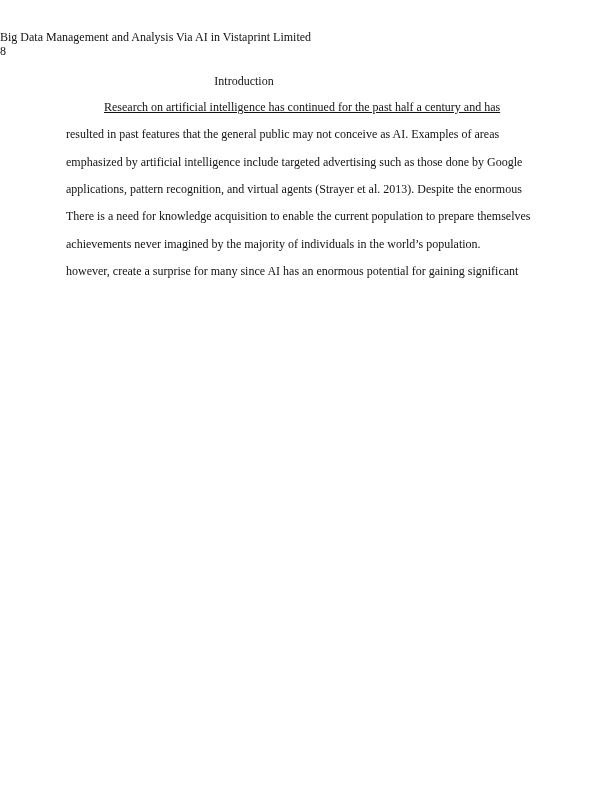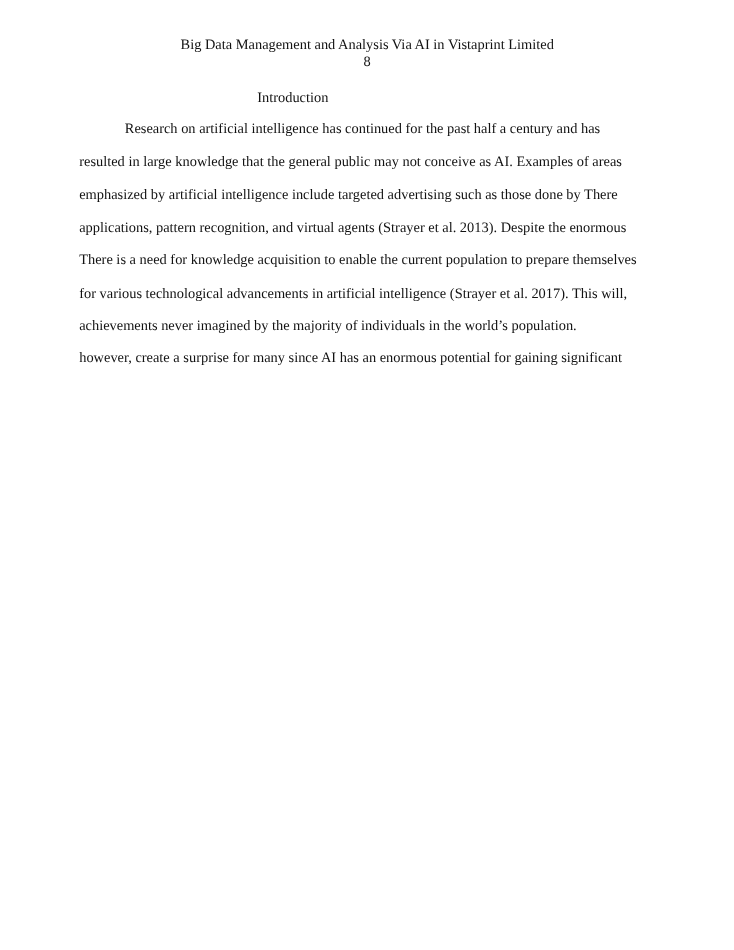--- a/index.html
+++ b/index.html
@@ -16,21 +16,21 @@
     font-family: "Liberation Serif", "DejaVu Serif", serif;
     font-size: 12px;
     color: #121212;
     -webkit-font-smoothing: antialiased;
   }
   .doc-header {
     position: absolute;
     top: 31px;
     left: 0;
     width: 612px;
-    text-align: center;
+    text-align: left;
     line-height: 13.7px;
   }
   .doc-heading {
     position: absolute;
     top: 74px;
     left: 0;
     width: 488px;
     text-align: center;
     line-height: 14px;
     font-weight: normal;
@@ -41,38 +41,38 @@
     left: 66px;
     width: 500px;
     line-height: 27.33px;
   }
   .doc-line {
     white-space: pre;
     height: 27.33px;
   }
   .doc-line.first-line {
     padding-left: 38px;
+    text-decoration: underline;
   }
 </style>
 </head>
 <body>
 
 <div class="doc-page">
 
   <div class="doc-header">
     <div>Big Data Management and Analysis Via AI in Vistaprint Limited</div>
     <div>8</div>
   </div>
 
   <div class="doc-heading">Introduction</div>
 
   <div class="doc-body">
     <div class="doc-line first-line">Research on artificial intelligence has continued for the past half a century and has</div>
-    <div class="doc-line">resulted in large knowledge that the general public may not conceive as AI. Examples of areas</div>
-    <div class="doc-line">emphasized by artificial intelligence include targeted advertising such as those done by There</div>
+    <div class="doc-line">resulted in past features that the general public may not conceive as AI. Examples of areas</div>
+    <div class="doc-line">emphasized by artificial intelligence include targeted advertising such as those done by Google</div>
     <div class="doc-line">applications, pattern recognition, and virtual agents (Strayer et al. 2013). Despite the enormous</div>
     <div class="doc-line">There is a need for knowledge acquisition to enable the current population to prepare themselves</div>
-    <div class="doc-line">for various technological advancements in artificial intelligence (Strayer et al. 2017). This will,</div>
     <div class="doc-line">achievements never imagined by the majority of individuals in the world’s population.</div>
     <div class="doc-line">however, create a surprise for many since AI has an enormous potential for gaining significant</div>
   </div>
 
 </div>
 
 </body></html>

